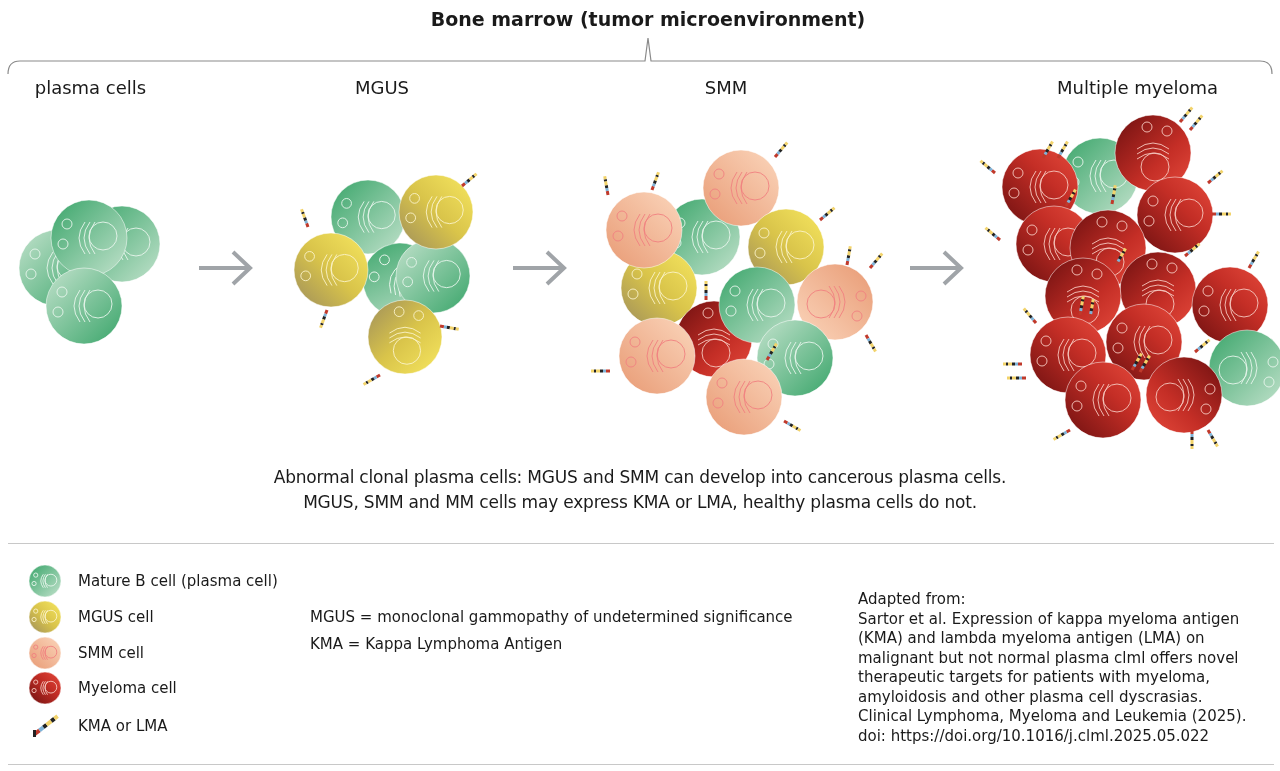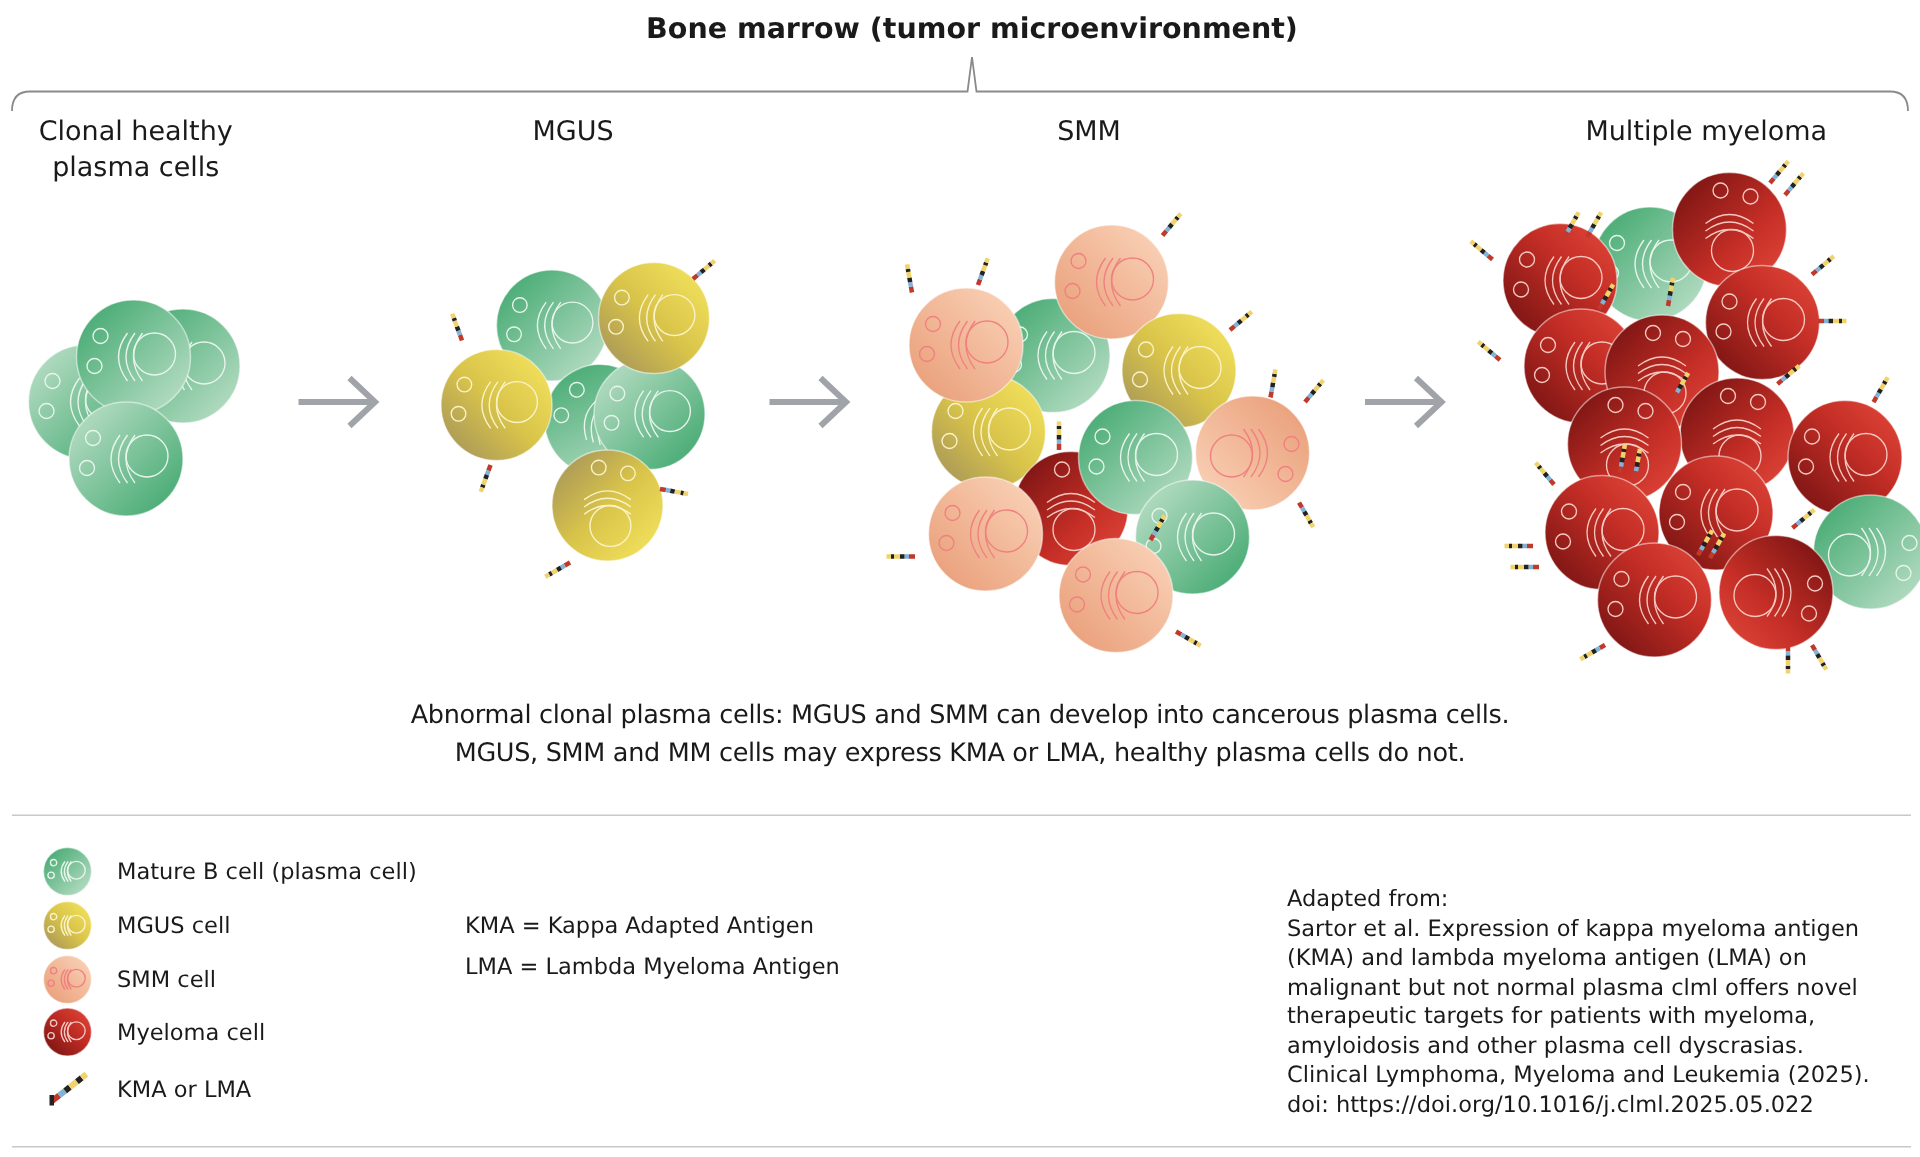--- a/index.html
+++ b/index.html
@@ -698,21 +698,20 @@
         <rect x="4" y="-1.5" width="3" height="3" fill="#7fb3d8"></rect>
         <rect x="7" y="-1.5" width="3" height="3" fill="#222"></rect>
         <rect x="10" y="-1.5" width="4" height="3" fill="#f2d36b"></rect>
         <rect x="14" y="-1.5" width="2" height="3" fill="#222"></rect>
         <rect x="16" y="-1.5" width="3" height="3" fill="#f2d36b"></rect>
       </g>
     </g>
 </svg>
 
 <div class="abs stage" id="stage0">
-  <div>Clonal healthy</div>
   <div>plasma cells</div>
 </div>
 <div class="abs stage" id="stage1">MGUS</div>
 <div class="abs stage" id="stage2">SMM</div>
 <div class="abs stage" id="stage3">Multiple myeloma</div>
 
 <div class="abs caption">
   <div>Abnormal clonal plasma cells: MGUS and SMM can develop into cancerous plasma cells.</div>
   <div>MGUS, SMM and MM cells may express KMA or LMA, healthy plasma cells do not.</div>
 </div>
@@ -794,22 +793,22 @@
         <rect x="25" y="11" width="4" height="4" fill="#222"></rect>
         <rect x="29" y="11" width="4" height="4" fill="#f2d36b"></rect>
       </g>
       <rect x="5" y="17" width="3" height="7" fill="#222"></rect>
     </svg>
   </span>
   <span>KMA or LMA</span>
 </div>
 
 <div class="abs abbr" style="top:604px;">
-  <div>KMA = Kappa Adapted Antigen</div>
-  <div>LMA = Lambda Myeloma Antigen</div>
+  <div>MGUS = monoclonal gammopathy of undetermined significance</div>
+  <div>KMA = Kappa Lymphoma Antigen</div>
 </div>
 
 <div class="abs ref">
   <div>Adapted from:</div>
   <div>Sartor et al. Expression of kappa myeloma antigen</div>
   <div>(KMA) and lambda myeloma antigen (LMA) on</div>
   <div>malignant but not normal plasma clml offers novel</div>
   <div>therapeutic targets for patients with myeloma,</div>
   <div>amyloidosis and other plasma cell dyscrasias.</div>
   <div>Clinical Lymphoma, Myeloma and Leukemia (2025).</div>

